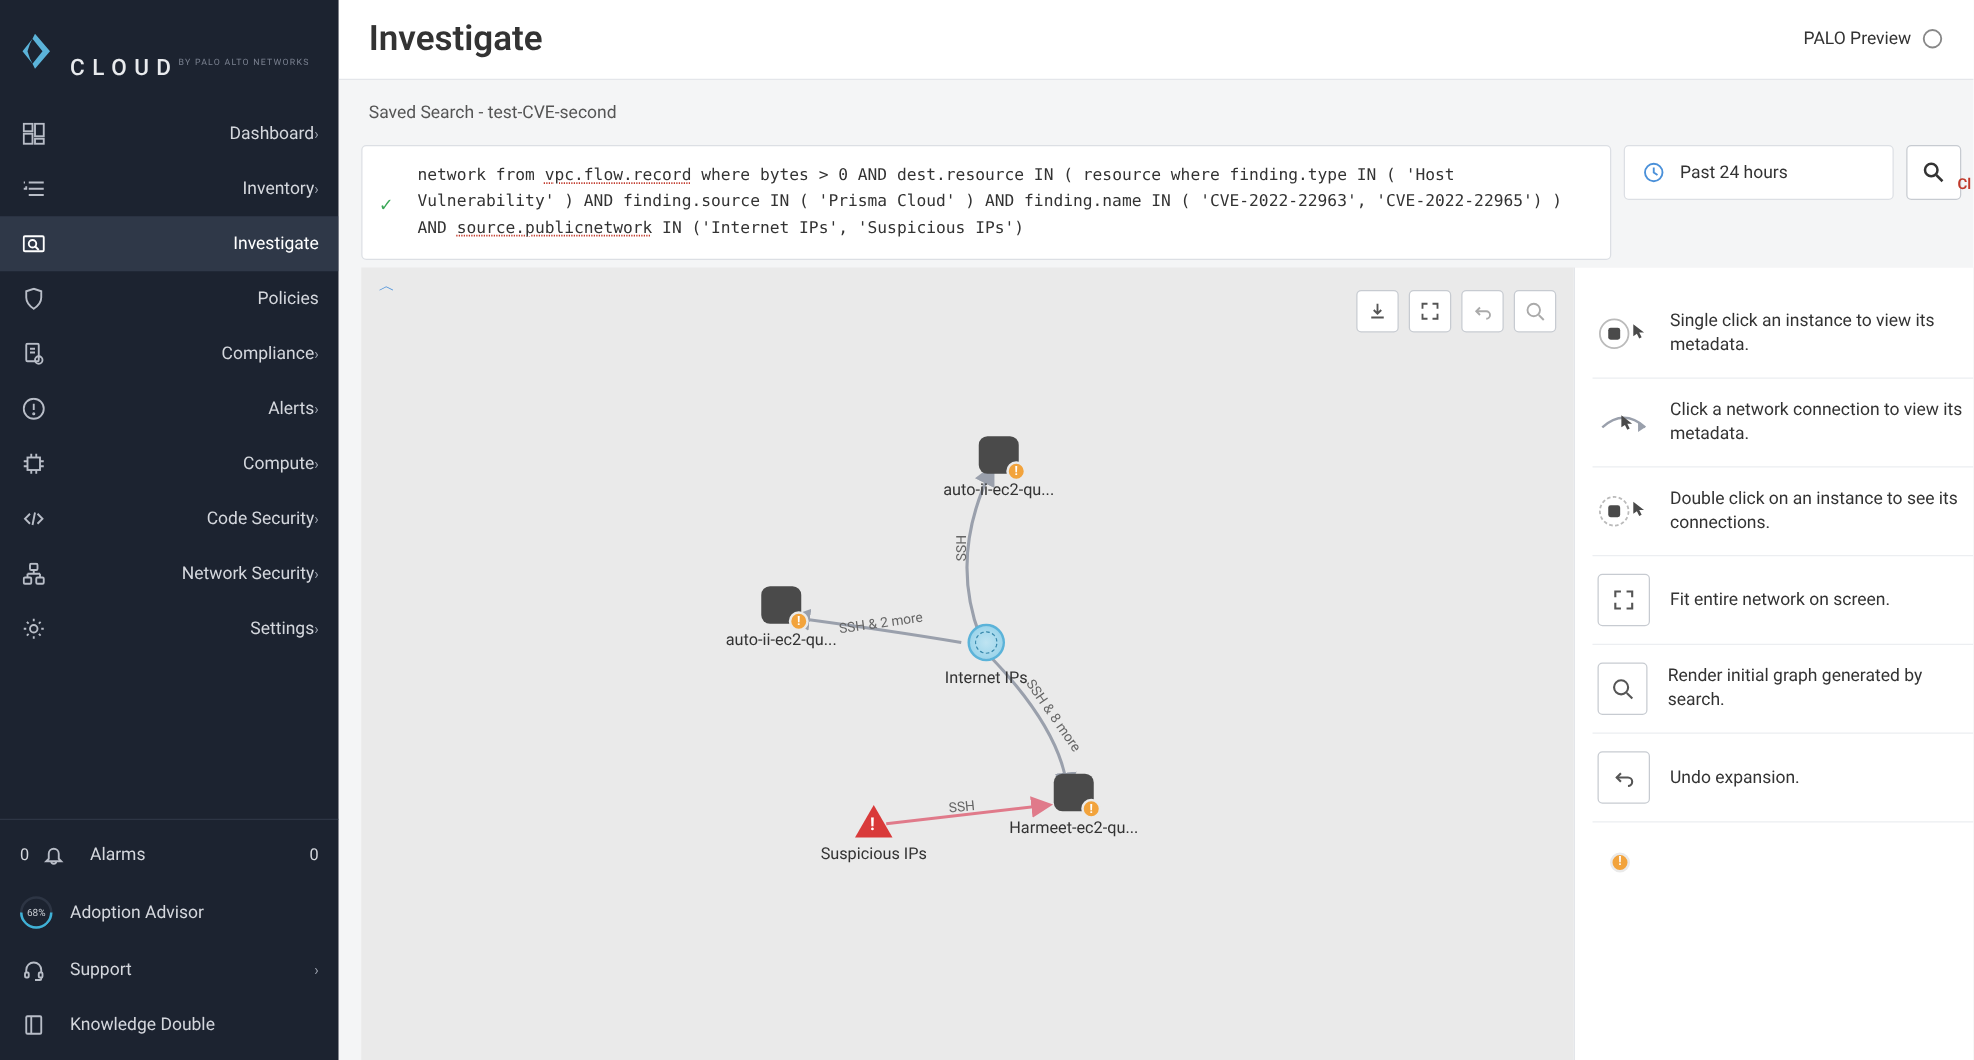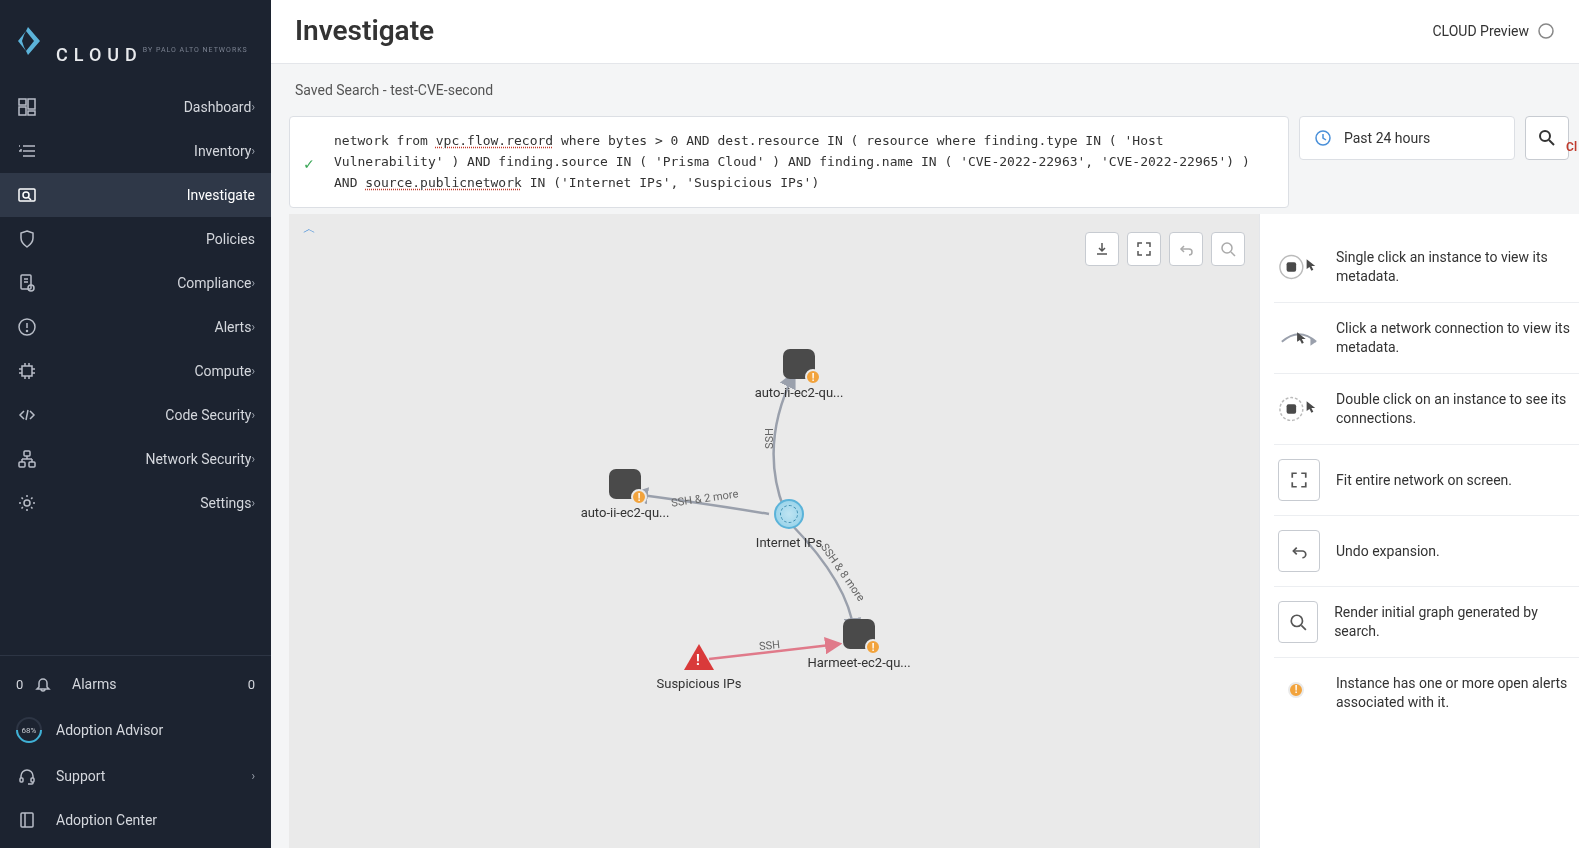--- a/index.html
+++ b/index.html
@@ -226,30 +226,30 @@
         <span>Support</span>
         <span class="nav-chevron" style="margin-left:auto">›</span>
       </div>
       <div class="bottom-item">
         <span class="nav-icon">
             <svg width="18" height="18" viewBox="0 0 18 18" fill="none" stroke="currentColor" stroke-width="1.5">
               <rect x="3" y="2" width="12" height="14" rx="1"></rect>
               <line x1="7" y1="2" x2="7" y2="16"></line>
             </svg>
           </span>
-        <span>Adoption Center</span>
+        <span>Knowledge Double</span>
       </div>
     </div>
   </aside>
 
   <main class="main">
     <div class="main-header">
       <h1 class="page-title">Investigate</h1>
       <div class="json-preview">
-        <span>CLOUD Preview</span>
+        <span>PALO Preview</span>
         <svg width="18" height="18" viewBox="0 0 18 18" fill="none" stroke="#888" stroke-width="1.5">
             <circle cx="9" cy="9" r="7"></circle>
           </svg>
       </div>
     </div>
     <div class="content">
       <span class="cl-badge">Cl</span>
       <div class="saved-search">Saved Search - test-CVE-second</div>
       <div class="query-row">
         <div class="query-box">
@@ -387,38 +387,37 @@
                   <polyline points="10,2 14,2 14,6"></polyline>
                   <polyline points="14,10 14,14 10,14"></polyline>
                   <polyline points="6,14 2,14 2,10"></polyline>
                 </svg>
               </span>
             <span>Fit entire network on screen.</span>
           </div>
           <div class="explore-item">
             <span class="explore-icon-box">
                 <svg width="18" height="18" viewBox="0 0 16 16" fill="none" stroke="#555" stroke-width="1.5">
+                  <circle cx="7" cy="7" r="5"></circle>
+                  <line x1="11" y1="11" x2="15" y2="15"></line>
+                </svg>
+              </span>
+            <span>Render initial graph generated by search.</span>
+          </div>
+          <div class="explore-item">
+            <span class="explore-icon-box">
+                <svg width="18" height="18" viewBox="0 0 16 16" fill="none" stroke="#555" stroke-width="1.5">
                   <path d="M3 8h8a3 3 0 0 1 0 6"></path>
                   <polyline points="6,5 3,8 6,11"></polyline>
                 </svg>
               </span>
             <span>Undo expansion.</span>
           </div>
           <div class="explore-item">
-            <span class="explore-icon-box">
-                <svg width="18" height="18" viewBox="0 0 16 16" fill="none" stroke="#555" stroke-width="1.5">
-                  <circle cx="7" cy="7" r="5"></circle>
-                  <line x1="11" y1="11" x2="15" y2="15"></line>
-                </svg>
-              </span>
-            <span>Render initial graph generated by search.</span>
-          </div>
-          <div class="explore-item">
             <span class="explore-icon">
                 <span style="position:relative;display:inline-block"><span class="node-box" style="width:26px;height:24px;margin:0"></span><span class="node-alert" style="right:-5px;bottom:-5px">!</span></span>
               </span>
-            <span>Instance has one or more open alerts associated with it.</span>
           </div>
         </aside>
       </div>
     </div>
   </main>
 </div>
 
 </body></html>

